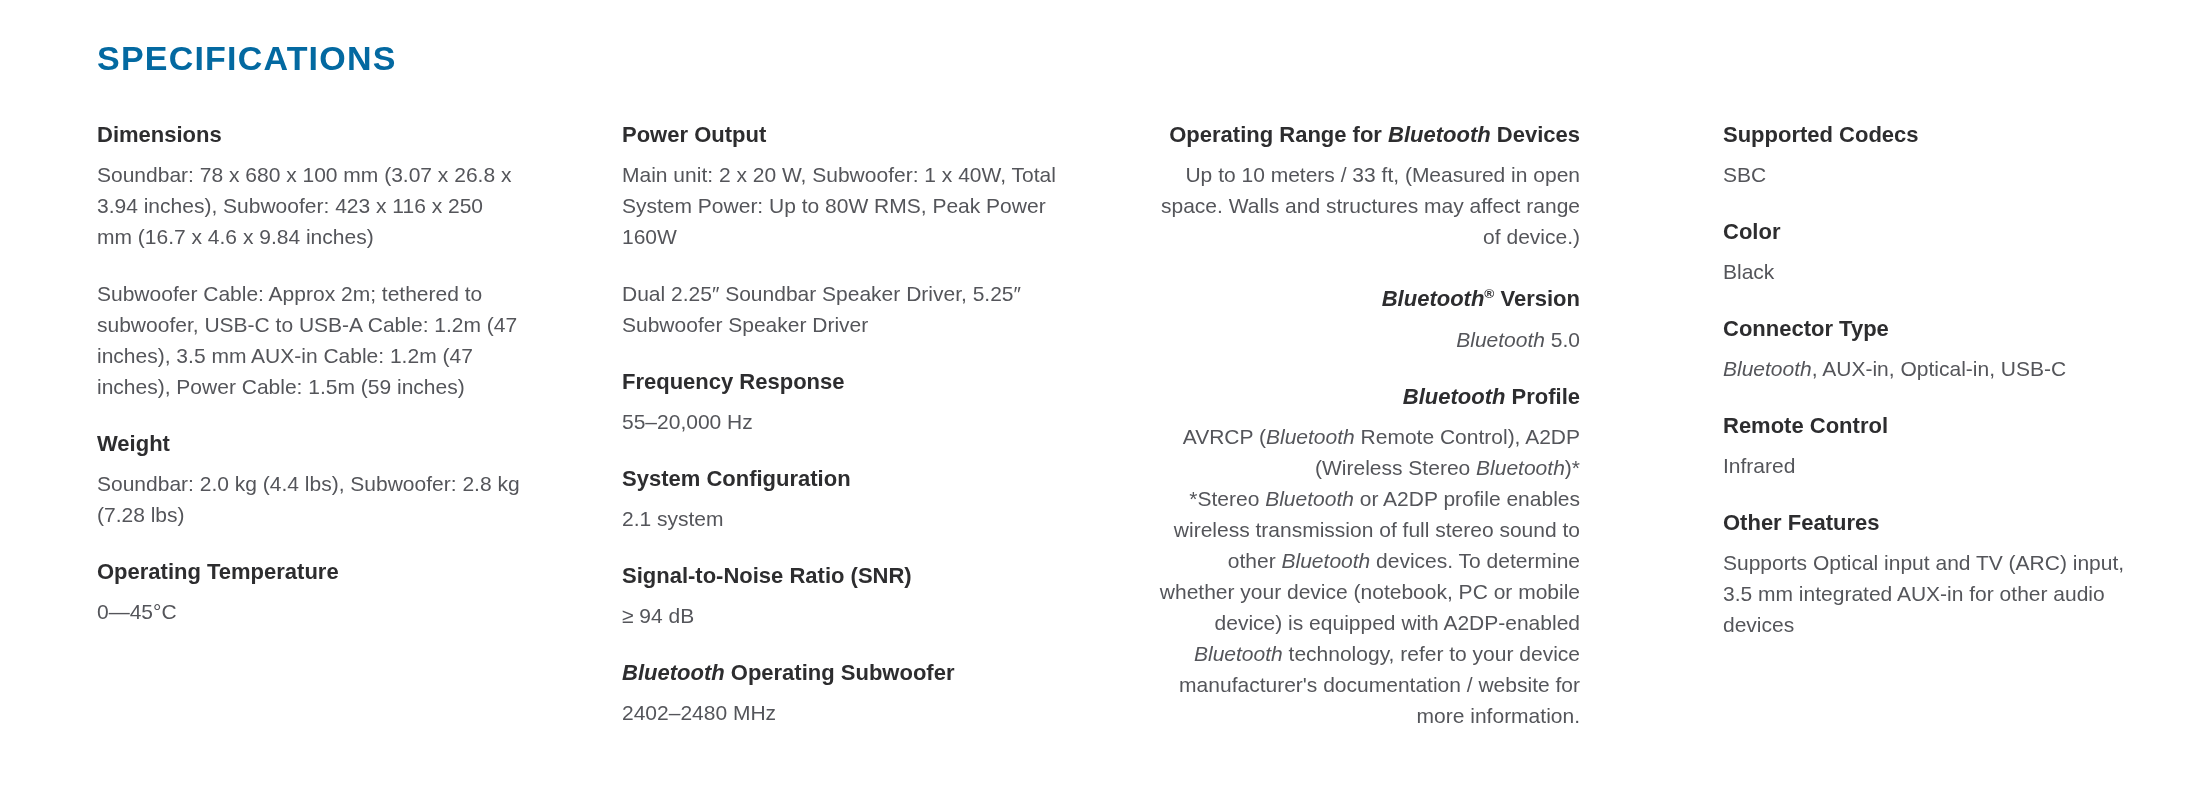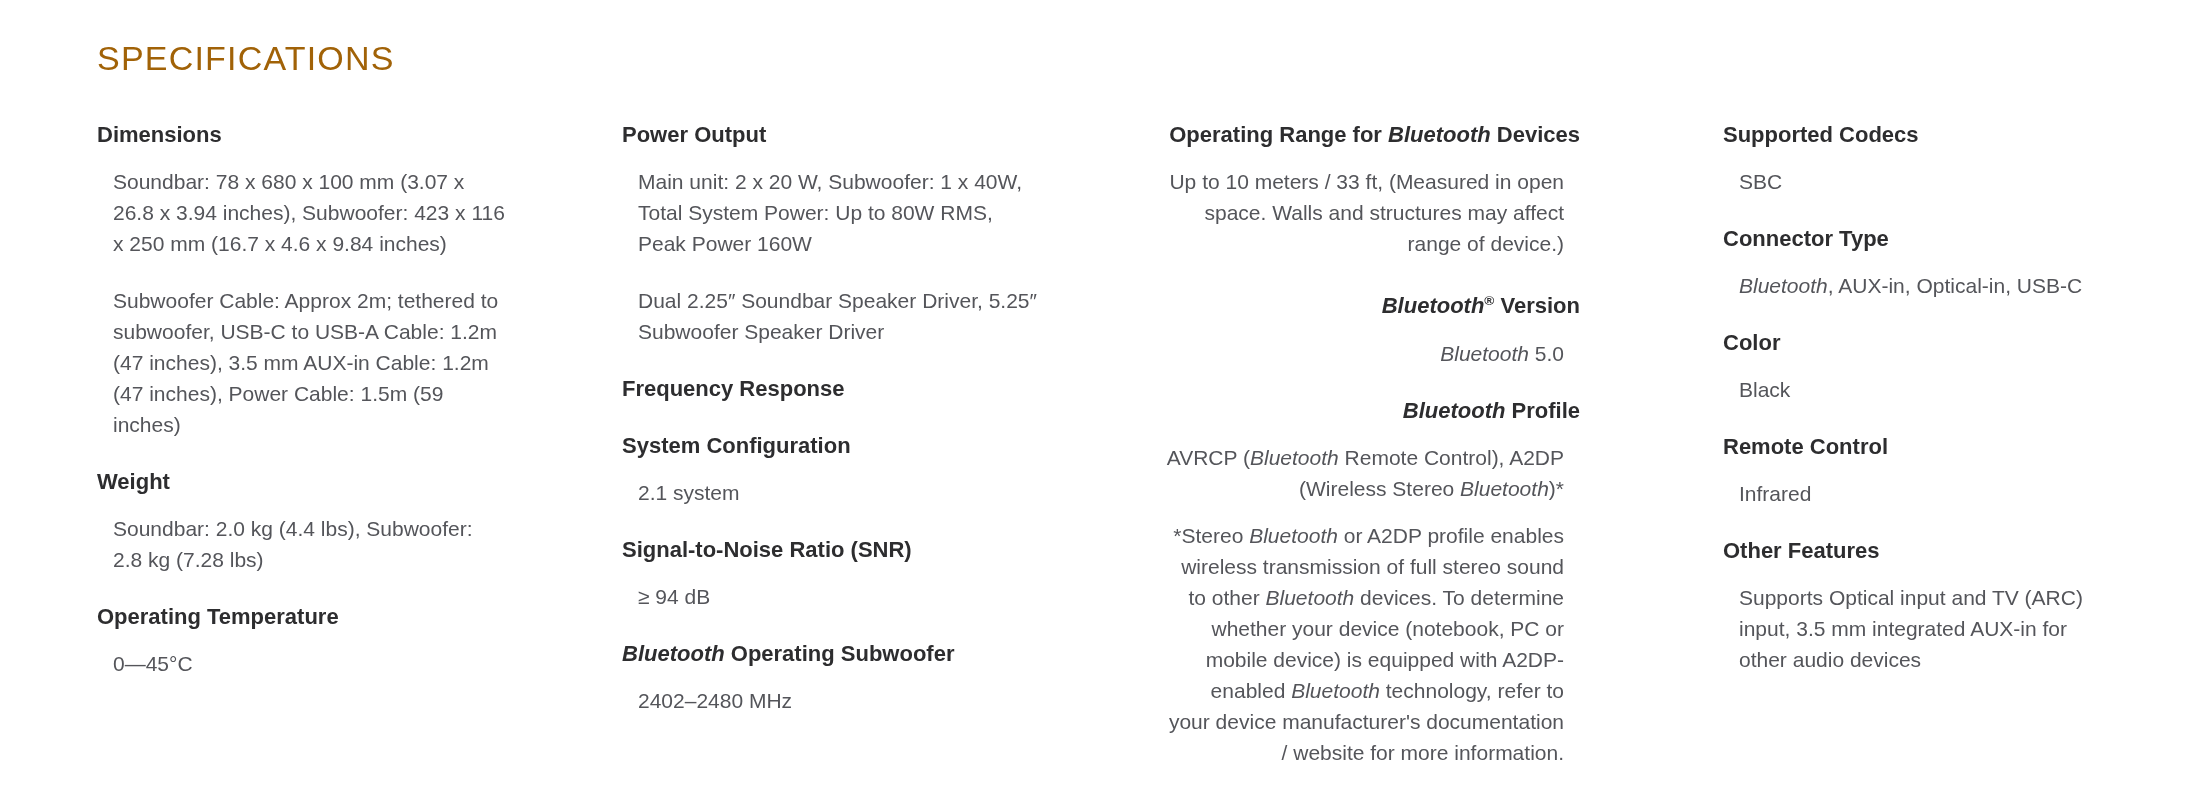--- a/index.html
+++ b/index.html
@@ -10,22 +10,22 @@
     height: 788px;
     overflow: hidden;
     font-family: "Liberation Sans", sans-serif;
   }
   .page {
     box-sizing: border-box;
     padding: 40px 0 0 97px;
   }
   .title {
     font-size: 34px;
-    font-weight: 400;
-    color: #a16207;
+    font-weight: 700;
+    color: #0369a1;
     letter-spacing: 1.2px;
     margin: 0 0 42px 0;
     line-height: 1.1;
   }
   .columns {
     display: flex;
     align-items: flex-start;
   }
   .column { box-sizing: border-box; flex: 0 0 auto; }
   .column-1 { width: 426px; margin-right: 99px; }
@@ -38,21 +38,21 @@
     font-weight: 700;
     color: #2d2d2f;
     line-height: 31px;
     margin: 0 0 9px 0;
   }
   .spec-body {
     font-size: 21px;
     font-weight: 400;
     color: #54555a;
     line-height: 31px;
-    margin: 16px;
+    margin: 0;
   }
   .italic { font-style: italic; }
   .sup { font-size: 0.62em; vertical-align: super; }
 </style>
 </head>
 <body>
 
 <div class="page">
   <h1 class="title">SPECIFICATIONS</h1>
   <div class="columns" id="columns-root">
@@ -76,20 +76,21 @@
       <div class="column column-2">
         <section class="spec-section">
           <h3 class="spec-heading"><span>Power Output</span></h3>
           <p class="spec-body"><span>Main unit: 2 x 20 W, Subwoofer: 1 x 40W, Total System Power: Up to 80W RMS, Peak Power 160W</span></p>
         </section>
         <section class="spec-section">
           <p class="spec-body"><span>Dual 2.25″ Soundbar Speaker Driver, 5.25″ Subwoofer Speaker Driver</span></p>
         </section>
         <section class="spec-section">
           <h3 class="spec-heading"><span>Frequency Response</span></h3>
+          <p class="spec-body"><span>55–20,000 Hz</span></p>
         </section>
         <section class="spec-section">
           <h3 class="spec-heading"><span>System Configuration</span></h3>
           <p class="spec-body"><span>2.1 system</span></p>
         </section>
         <section class="spec-section">
           <h3 class="spec-heading"><span>Signal-to-Noise Ratio (SNR)</span></h3>
           <p class="spec-body"><span>≥ 94 dB</span></p>
         </section>
         <section class="spec-section">
@@ -111,26 +112,26 @@
           <p class="spec-body"><span>AVRCP (</span><span class="italic">Bluetooth</span><span> Remote Control), A2DP (Wireless Stereo </span><span class="italic">Bluetooth</span><span>)*</span></p>
           <p class="spec-body"><span>*Stereo </span><span class="italic">Bluetooth</span><span> or A2DP profile enables wireless transmission of full stereo sound to other </span><span class="italic">Bluetooth</span><span> devices. To determine whether your device (notebook, PC or mobile device) is equipped with A2DP-enabled </span><span class="italic">Bluetooth</span><span> technology, refer to your device manufacturer's documentation / website for more information.</span></p>
         </section>
       </div>
       <div class="column column-4">
         <section class="spec-section">
           <h3 class="spec-heading"><span>Supported Codecs</span></h3>
           <p class="spec-body"><span>SBC</span></p>
         </section>
         <section class="spec-section">
+          <h3 class="spec-heading"><span>Color</span></h3>
+          <p class="spec-body"><span>Black</span></p>
+        </section>
+        <section class="spec-section">
           <h3 class="spec-heading"><span>Connector Type</span></h3>
           <p class="spec-body"><span class="italic">Bluetooth</span><span>, AUX-in, Optical-in, USB-C</span></p>
-        </section>
-        <section class="spec-section">
-          <h3 class="spec-heading"><span>Color</span></h3>
-          <p class="spec-body"><span>Black</span></p>
         </section>
         <section class="spec-section">
           <h3 class="spec-heading"><span>Remote Control</span></h3>
           <p class="spec-body"><span>Infrared</span></p>
         </section>
         <section class="spec-section">
           <h3 class="spec-heading"><span>Other Features</span></h3>
           <p class="spec-body"><span>Supports Optical input and TV (ARC) input, 3.5 mm integrated AUX-in for other audio devices</span></p>
         </section>
       </div>

